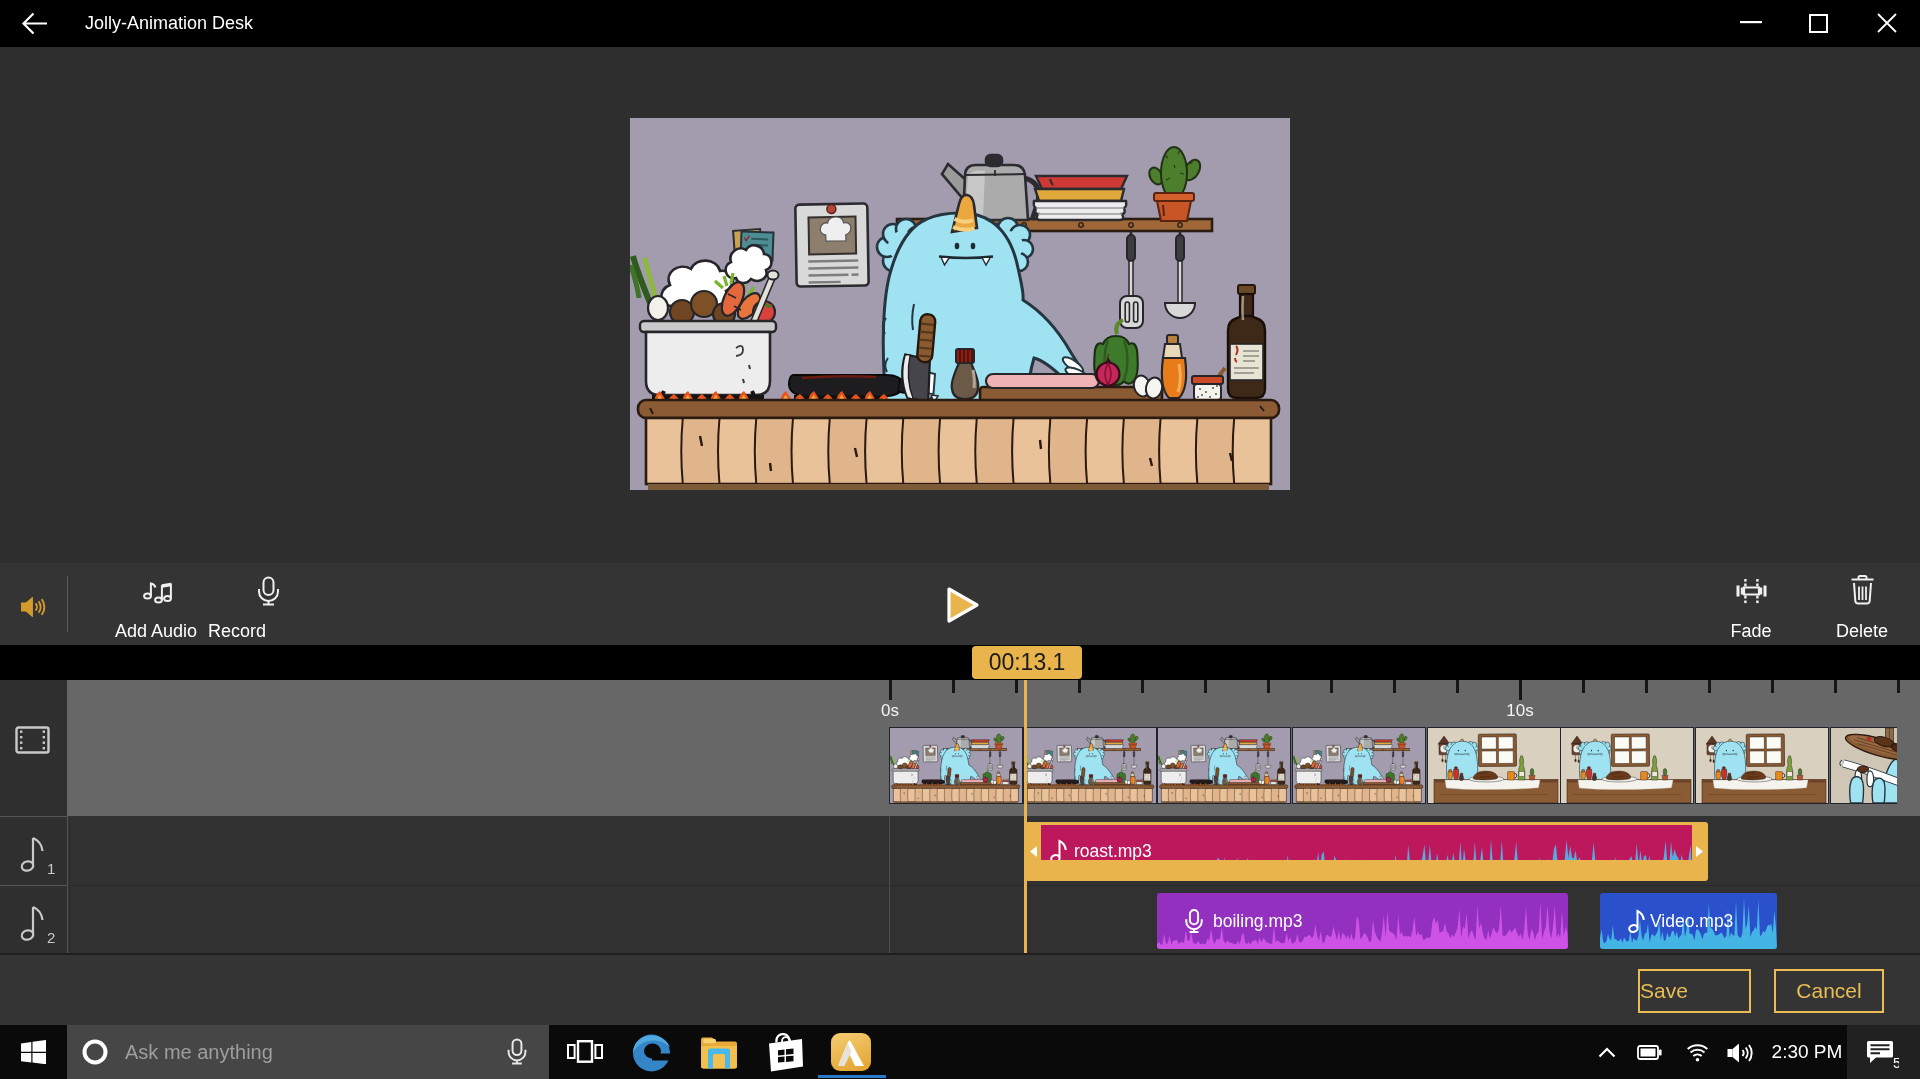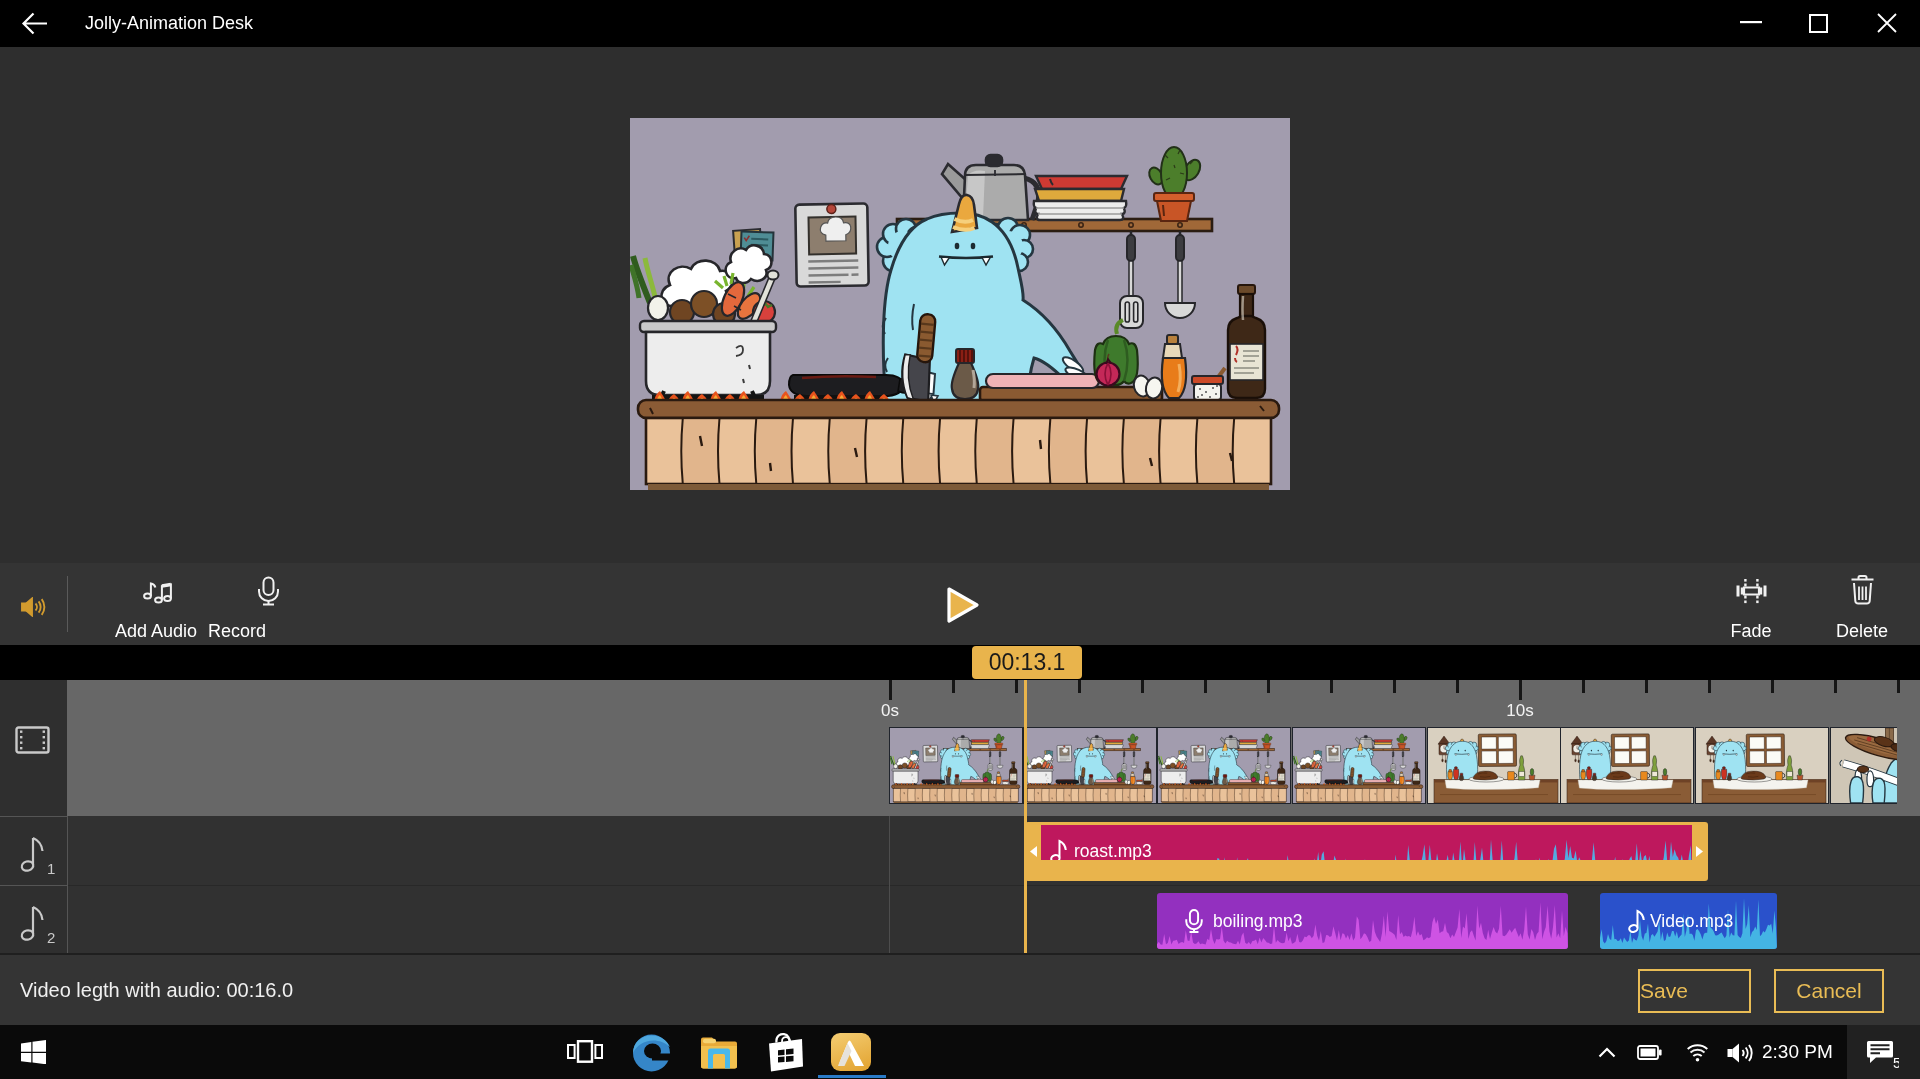--- a/index.html
+++ b/index.html
@@ -561,33 +561,45 @@
 <svg class="abs" style="left:28px;top:15px" width="17" height="26" viewBox="0 0 17 26">
       <g stroke="#fff" fill="none" stroke-width="2">
         <ellipse cx="5.4" cy="20.5" rx="4.2" ry="3.4" transform="rotate(-14 5.4 20.5)"></ellipse>
         <path d="M9.5 19.5 V3 q5.5 2.5 6.3 9"></path>
       </g>
     </svg>
 <div class="abs" style="left:50px;top:0;height:56px;line-height:56px;font-size:17.5px;color:#fff">Video.mp3</div>
 </div>
 <div class="abs" style="left:1024px;top:680px;width:2.5px;height:273px;background:#e9b44c;z-index:20"></div>
 <div class="abs" style="left:0;top:953px;width:1920px;height:72px;background:#343434;border-top:2px solid #1f1f1f">
-<div class="abs" style="left:20px;top:0;height:70px;line-height:70px;font-size:20px;color:#f0f0f0">Video legth with audio: 00:16.0</div>
 <div class="abs" style="left:1638px;top:14px;width:113px;height:44px;border:2.5px solid #e9bc55;line-height:39px;font-size:21px;color:#e9bc55">Save</div>
 <div class="abs" style="left:1774px;top:14px;width:110px;height:44px;border:2.5px solid #e9bc55;text-align:center;line-height:39px;font-size:21px;color:#e9bc55">Cancel</div>
 </div>
 <div class="abs" style="left:0;top:1025px;width:1920px;height:54px;background:#0a0a0a">
 <svg class="abs" style="left:21px;top:15px" width="25" height="24" viewBox="0 0 25 24">
 <g fill="#fff">
         <path d="M0 3.4 L10.3 2 v9.7 H0 Z"></path>
         <path d="M11.5 1.8 L25 0 v11.7 H11.5 Z"></path>
         <path d="M0 12.9 h10.3 v9.7 L0 21.2 Z"></path>
         <path d="M11.5 12.9 H25 v11.4 L11.5 22.5 Z"></path>
       </g>
     </svg>
+<div class="abs" style="left:67px;top:0;width:482px;height:54px;background:#464646">
+<svg class="abs" style="left:15px;top:14px" width="26" height="26" viewBox="0 0 26 26">
+        <circle cx="13" cy="13" r="10.5" fill="none" stroke="#fff" stroke-width="4"></circle>
+      </svg>
+<div class="abs" style="left:58px;top:0;height:54px;line-height:54px;font-size:20px;color:#9e9e9e">Ask me anything</div>
+<svg class="abs" style="left:438px;top:13px" width="24" height="27" viewBox="0 0 27 30">
+        <g stroke="#e8e8e8" fill="none" stroke-width="2.2">
+          <rect x="8.5" y="1.5" width="10" height="17.5" rx="5"></rect>
+          <path d="M4 13 v2.5 a9.5 9.5 0 0 0 19 0 V13"></path>
+          <path d="M13.5 25 V28 M8 28.5 H19"></path>
+        </g>
+      </svg>
+</div>
 <svg class="abs" style="left:567px;top:15px" width="36" height="23" viewBox="0 0 36 23">
 <g fill="none" stroke="#fff">
         <rect x="11" y="1.2" width="14" height="20.5" stroke-width="2.4"></rect>
         <rect x="1" y="5" width="6.6" height="13" stroke-width="2"></rect>
         <rect x="28.4" y="5" width="6.6" height="13" stroke-width="2"></rect>
       </g>
     </svg>
 <svg class="abs" style="left:632px;top:9px" width="40" height="38" viewBox="0 0 40 38">
 <circle cx="19.5" cy="19" r="18.5" fill="#3586c8"></circle>
 <path d="M1 19 C 1 9 9 1.5 19.5 1.5 C 28 1.5 35 6 38 13 C 33 8.5 27 6.5 21.5 6.5 C 12 6.5 4.5 11.5 1 19 Z" fill="#4fa8de"></path>
@@ -641,21 +653,21 @@
 <g fill="#fff">
         <rect x="0.5" y="6" width="5" height="8"></rect>
         <path d="M5.5 6 L12 0.5 V19.5 L5.5 14 Z"></path>
       </g>
 <g fill="none" stroke="#fff" stroke-width="1.9">
 <path d="M15.5 7 a4.8 4.8 0 0 1 0 6"></path>
 <path d="M18.7 4.5 a8.8 8.8 0 0 1 0 11"></path>
 <path d="M22 2 a13.2 13.2 0 0 1 0 16"></path>
 </g>
     </svg>
-<div class="abs" style="left:1762px;top:0;height:54px;width:90px;line-height:54px;text-align:left;font-size:19px;color:#fff">2:30 PM</div>
+<div class="abs" style="left:1762px;top:0;height:54px;width:90px;line-height:54px;text-align:center;font-size:19px;color:#fff">2:30 PM</div>
 <svg class="abs" style="left:1866px;top:15px" width="33" height="28" viewBox="0 0 33 28">
 <path d="M1 2.5 Q1 1 2.5 1 H25.5 Q27 1 27 2.5 V16 Q27 17.5 25.5 17.5 H10 L4 23 V17.5 H2.5 Q1 17.5 1 16 Z" fill="#fff"></path>
 <g stroke="#212121" stroke-width="2">
         <path d="M4.5 5.2 H23.5 M4.5 9.2 H23.5 M4.5 13.2 H14"></path>
       </g>
 <text x="27" y="27.5" font-size="14" fill="#fff" font-family="Liberation Sans">5</text>
     </svg>
 </div>
 
 </body></html>

